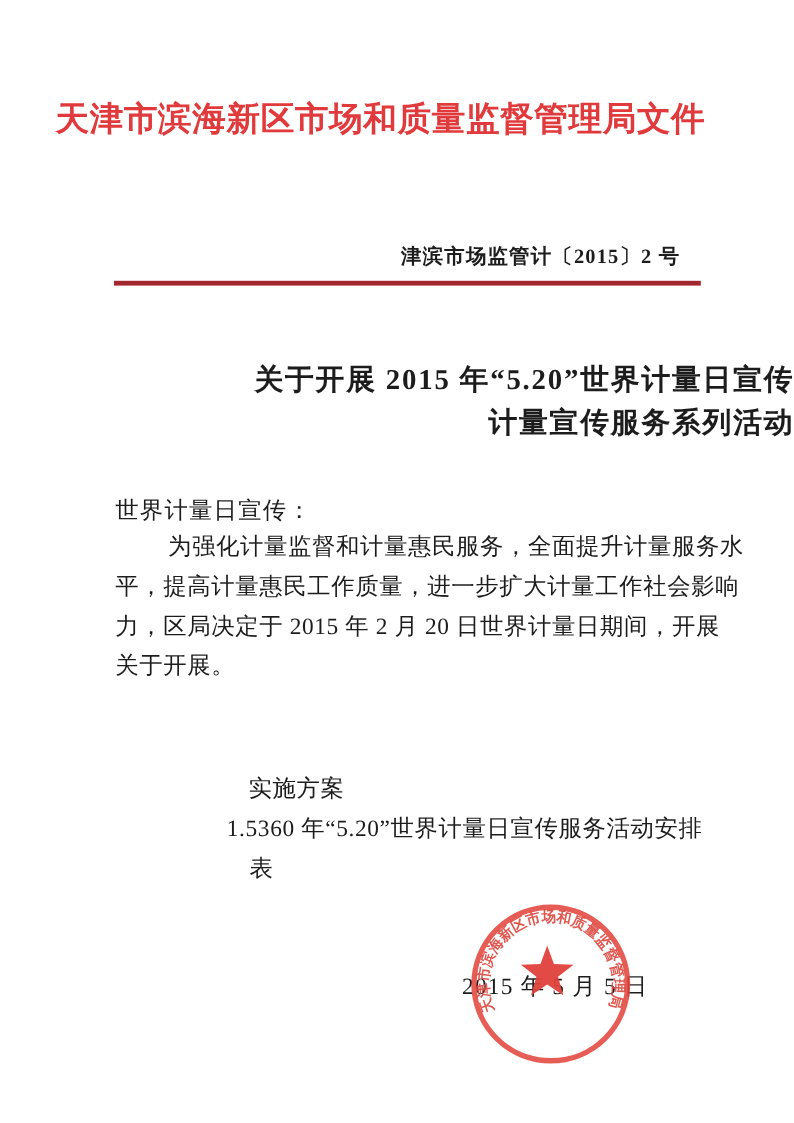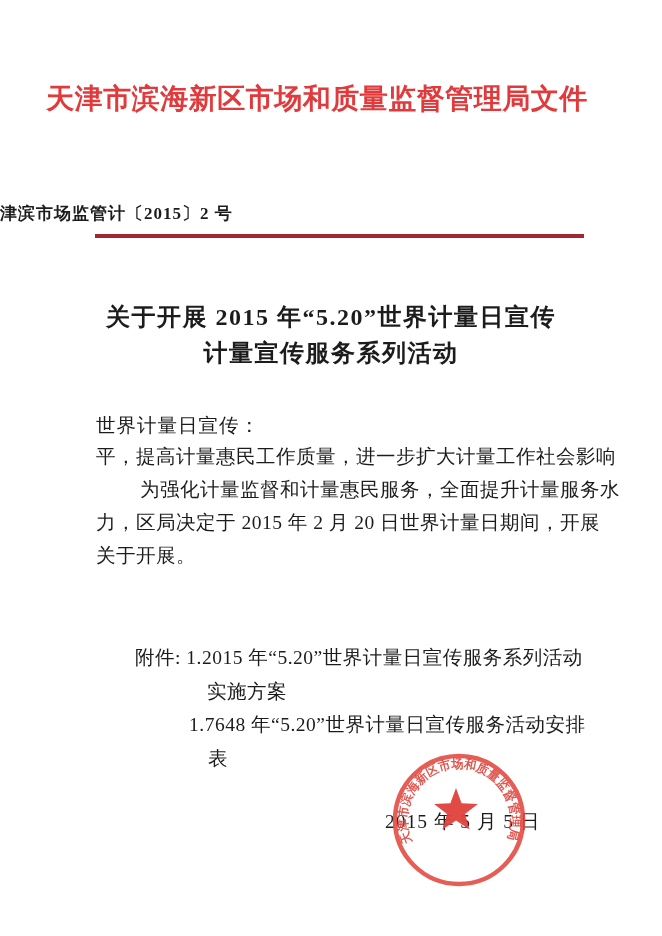--- a/index.html
+++ b/index.html
@@ -26,40 +26,40 @@
     font-weight: 600;
     letter-spacing: 0.5px;
     color: #e13a3c;
     font-family: "Liberation Serif", serif;
   }
   .doc-number {
     position: absolute;
     top: 202px;
     left: 0;
     width: 567px;
-    text-align: left;
+    text-align: right;
     font-size: 17px;
     font-weight: 700;
     letter-spacing: 1px;
     color: #1c1c1c;
   }
   .red-separator {
     position: absolute;
     top: 234px;
     left: 95px;
     width: 489px;
     height: 4px;
     background: #a3272e;
   }
   .doc-title {
     position: absolute;
     top: 299px;
     left: 0;
     width: 662px;
-    text-align: center;
+    text-align: right;
     font-size: 24px;
     font-weight: 700;
     letter-spacing: 1.5px;
     line-height: 36px;
     color: #1c1c1c;
   }
   .salutation {
     position: absolute;
     top: 412px;
     left: 96px;
@@ -151,30 +151,29 @@
   <div class="red-separator"></div>
 
   <div class="doc-title">
     <div>关于开展 2015 年“5.20”世界计量日宣传</div>
     <div>计量宣传服务系列活动</div>
   </div>
 
   <div class="salutation">世界计量日宣传：</div>
 
   <div class="body-block">
+    <div class="line indent">为强化计量监督和计量惠民服务，全面提升计量服务水</div>
     <div class="line">平，提高计量惠民工作质量，进一步扩大计量工作社会影响</div>
-    <div class="line indent">为强化计量监督和计量惠民服务，全面提升计量服务水</div>
     <div class="line">力，区局决定于 2015 年 2 月 20 日世界计量日期间，开展</div>
     <div class="line">关于开展。</div>
   </div>
 
   <div class="attachment-block">
-    <div class="line a1">附件: 1.2015 年“5.20”世界计量日宣传服务系列活动</div>
     <div class="line a2">实施方案</div>
-    <div class="line a3">1.7648 年“5.20”世界计量日宣传服务活动安排</div>
+    <div class="line a3">1.5360 年“5.20”世界计量日宣传服务活动安排</div>
     <div class="line a4">表</div>
   </div>
 
   <div class="date-line">2015 年 5 月 5 日</div>
 
   <div class="seal">
     <svg width="136" height="136" viewBox="0 0 136 136" xmlns="http://www.w3.org/2000/svg">
       <defs>
         <path id="sealArc" d="M 20.9 90 A 52 52 0 1 1 115.1 90" fill="none"></path>
       </defs>

